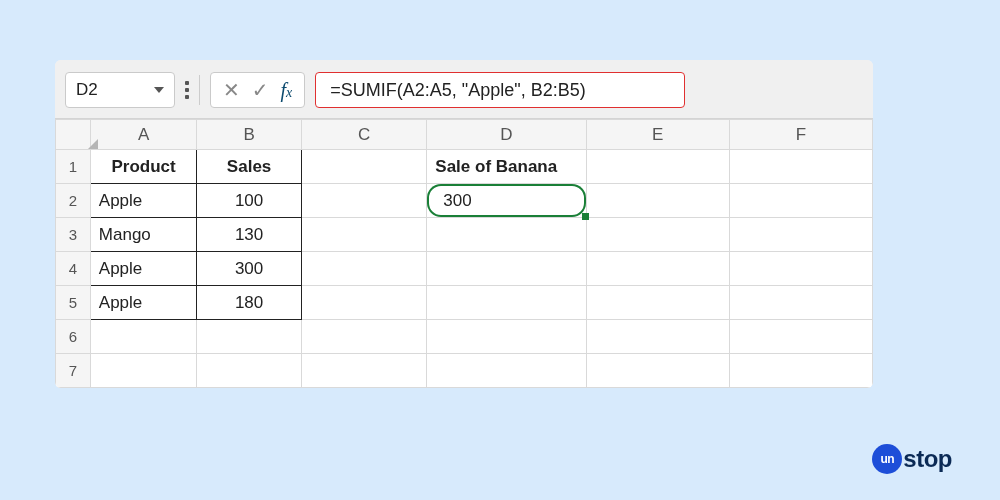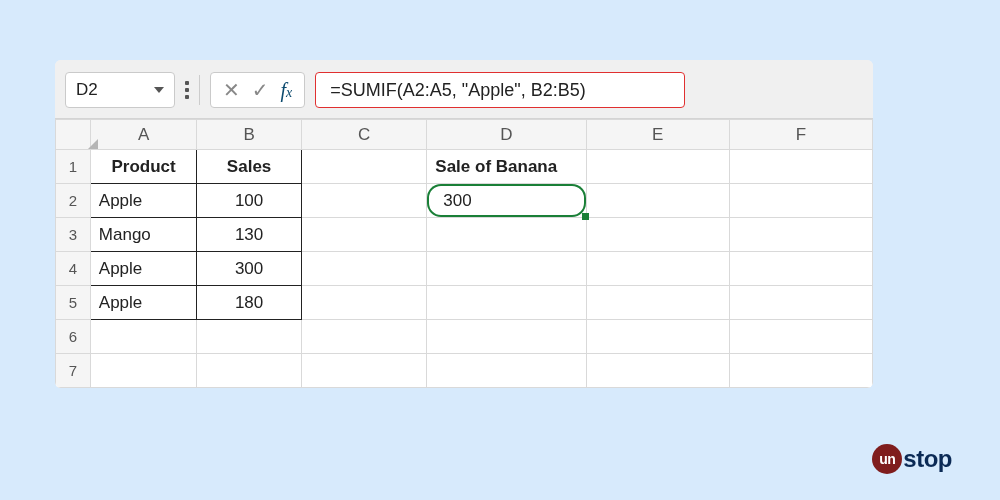--- a/index.html
+++ b/index.html
@@ -91,23 +91,23 @@
   }
 
   
   .logo {
     position:absolute; right:48px; bottom:26px;
     display:flex; align-items:center;
     font-family:Arial,sans-serif; color:#0b2a55;
     font-size:24px; font-weight:600; letter-spacing:-0.5px;
   }
   .logo .circle {
-    width:30px;height:30px;border-radius:50%;background:#7f1d1d;
+    width:30px;height:30px;border-radius:50%;background:#1d4ed8;
     color:#fff;display:flex;align-items:center;justify-content:center;
-    font-size:14px;font-weight:700;margin-right:1px;
+    font-size:12px;font-weight:700;margin-right:1px;
   }
   
   .tri { width:0;height:0;display:inline-block;
     border-right:10px solid #b5b5b5;border-top:10px solid transparent;
     position:relative; left:20px; top:9px;
   }
 </style>
 </head>
 <body>
 

